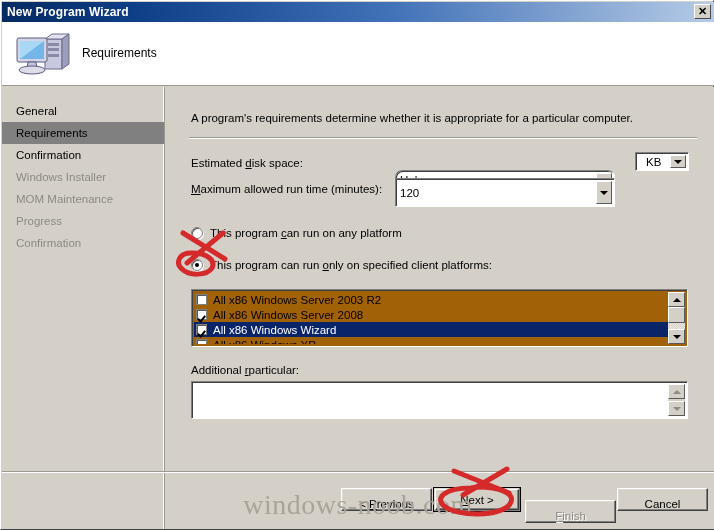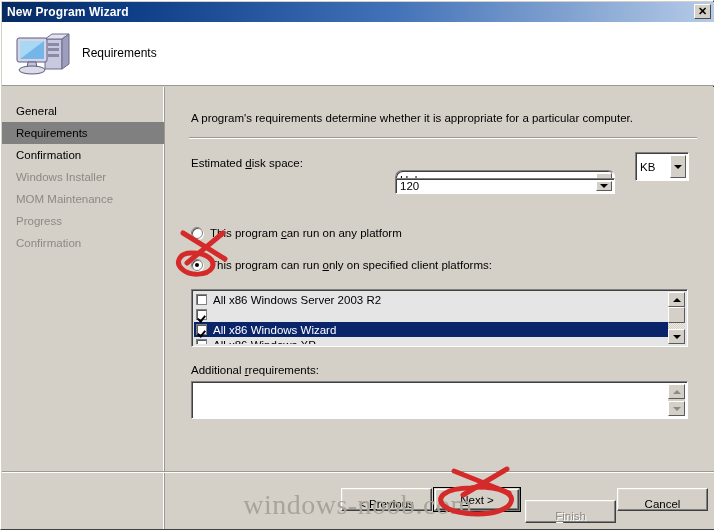--- a/index.html
+++ b/index.html
@@ -217,21 +217,21 @@
   .radio-label {
     margin-left: 7px;
     font-size: 11.5px;
     white-space: nowrap;
   }
 
   
   .listbox {
     position: absolute;
     box-sizing: border-box;
-    background: #e5e5e5;
+    background: #a16207;
     border: 1px solid #808080;
     border-right-color: #ffffff;
     border-bottom-color: #ffffff;
     box-shadow: inset 1px 1px 0 #404040;
     overflow: hidden;
   }
   .listbox-inner {
     position: absolute;
     left: 2px; top: 2px; right: 19px; bottom: 2px;
     overflow: hidden;
@@ -437,28 +437,31 @@
 
     <div class="field-label" style="left:26px; top:70px;">
       <span>Estimated </span><span class="u">d</span><span>isk space:</span>
     </div>
     <div class="combo" style="left:230px; top:83px; width:220px; height:20px;border-radius:7px;">
       <span class="combo-value">Unknown</span>
       <span class="combo-arrow">
           <span class="tri-down"></span>
         </span>
     </div>
-    <div class="combo units" style="left:470px; top:65px; width:54px; height:29px;">
+    <div class="combo units" style="left:470px; top:65px; width:54px; height:19px;padding-left:6px;">
       <span class="combo-value">KB</span>
       <span class="combo-arrow">
           <span class="tri-down"></span>
         </span>
     </div>
 
-    <div class="combo" style="left:230px; top:91px; width:220px; height:16px;">
+    <div class="field-label" style="left:26px; top:96px;">
+      <span class="u">M</span><span>aximum allowed run time (minutes):</span>
+    </div>
+    <div class="combo" style="left:230px; top:91px; width:220px; height:29px;">
       <span class="combo-value">120</span>
       <span class="combo-arrow">
           <span class="tri-down"></span>
         </span>
     </div>
 
     <div class="radio-row" style="left:26px; top:140px;">
       <span class="radio"></span>
       <span class="radio-label">
         <span>This program </span><span class="u">c</span><span>an run on any platform</span>
@@ -473,20 +476,21 @@
     </div>
 
     <div class="listbox" style="left:26px; top:202px; width:497px; height:58px;">
       <div class="listbox-inner">
         <div class="list-row">
           <span class="checkbox"></span>
           <span>All x86 Windows Server 2003 R2</span>
         </div>
         <div class="list-row">
           <span class="checkbox checked"></span>
+          <span>All x86 Windows Server 2008</span>
         </div>
         <div class="list-row selected">
           <span class="checkbox checked"></span>
           <span>All x86 Windows Wizard</span>
         </div>
         <div class="list-row">
           <span class="checkbox"></span>
           <span>All x86 Windows XP</span>
         </div>
       </div>
@@ -497,21 +501,21 @@
         <div class="sb-track">
           <div class="sb-thumb"></div>
         </div>
         <div class="sb-btn down">
             <span class="tri-down"></span>
           </div>
       </div>
     </div>
 
     <div class="field-label" style="left:26px; top:277px;">
-      <span>Additional </span><span class="u">r</span><span>requirements:</span>
+      <span>Additional </span><span class="u">r</span><span>particular:</span>
     </div>
     <div class="textarea" style="left:26px; top:294px; width:497px; height:38px;">
       <div class="ta-scroll">
         <div class="sb-btn up">
             <span class="tri-up dim"></span>
           </div>
         <div class="sb-btn down">
             <span class="tri-down dim"></span>
           </div>
       </div>

